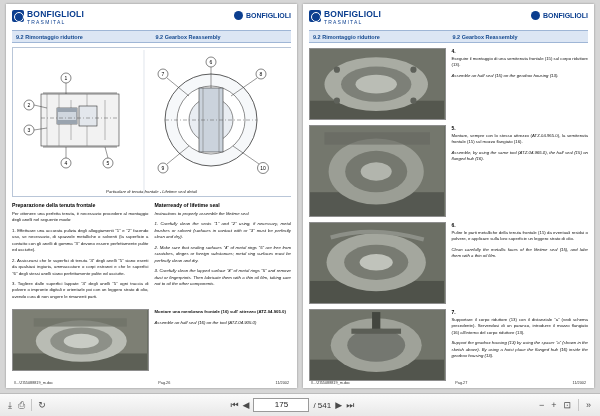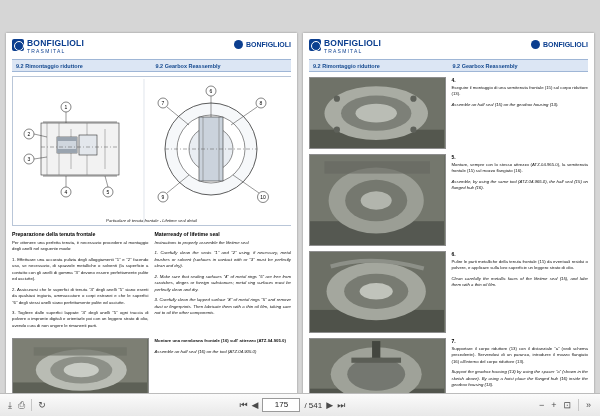--- a/index.html
+++ b/index.html
@@ -9,21 +9,20 @@
     font-family:"Liberation Sans", sans-serif;
   }
   .viewer{position:relative;width:600px;height:416px;background:#d6d6d6;}
   .pages{position:absolute;left:0;top:0;width:600px;height:392px;display:flex;gap:6px;justify-content:center;padding-top:4px;box-sizing:border-box;}
 
   .page{
     position:relative;width:291px;height:384px;background:#fff;
     box-shadow:0 0 2px rgba(0,0,0,.35);
     box-sizing:border-box;
     overflow:hidden;
-    margin-top:29px;
   }
 
   
   .pg-head{height:26px;position:relative;border-bottom:0;}
   .logo{position:absolute;left:6px;top:6px;display:flex;align-items:flex-start;gap:3px;}
   .logo-mark{width:12px;height:12px;background:#0b3e8f;border-radius:2px;position:relative;}
   .logo-mark:after{content:"";position:absolute;left:2px;top:2px;width:8px;height:8px;border:1.5px solid #fff;border-radius:50%;}
   .logo-txt{line-height:1;}
   .logo-txt .l1{font-size:8.5px;font-weight:bold;color:#0b3e8f;letter-spacing:.2px;}
   .logo-txt .l2{font-size:5px;color:#0b3e8f;letter-spacing:1.2px;margin-top:1px;}
@@ -64,21 +63,21 @@
     position:absolute;left:0;bottom:0;width:600px;height:22px;
     background:linear-gradient(#fbfbfb,#e8e8e8);
     border-top:1px solid #bcbcbc;display:flex;align-items:center;
   }
   .tb-left{display:flex;align-items:center;gap:6px;padding-left:8px;}
   .tb-center{flex:1;display:flex;align-items:center;justify-content:center;gap:4px;}
   .tb-right{display:flex;align-items:center;gap:7px;padding-right:9px;}
   .tb-btn{font-size:9px;color:#4a4a4a;cursor:default;line-height:1;}
   .pagebox{
     border:1px solid #9a9a9a;background:#fff;font-size:8px;height:12px;line-height:12px;
-    padding:0 6px;min-width:24px;text-align:center;color:#222;
+    padding:0 15px;min-width:24px;text-align:center;color:#222;
   }
   .pagetot{font-size:8px;color:#333;}
   .sep{width:1px;height:12px;background:#c6c6c6;}
 
   svg{display:block;}
 </style>
 </head>
 <body>
 
 <div class="viewer">

